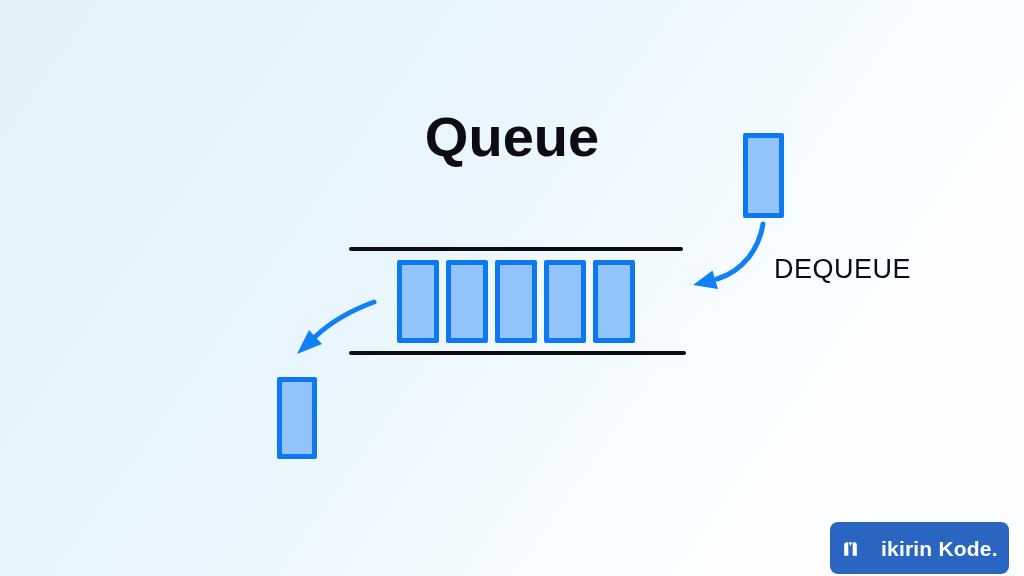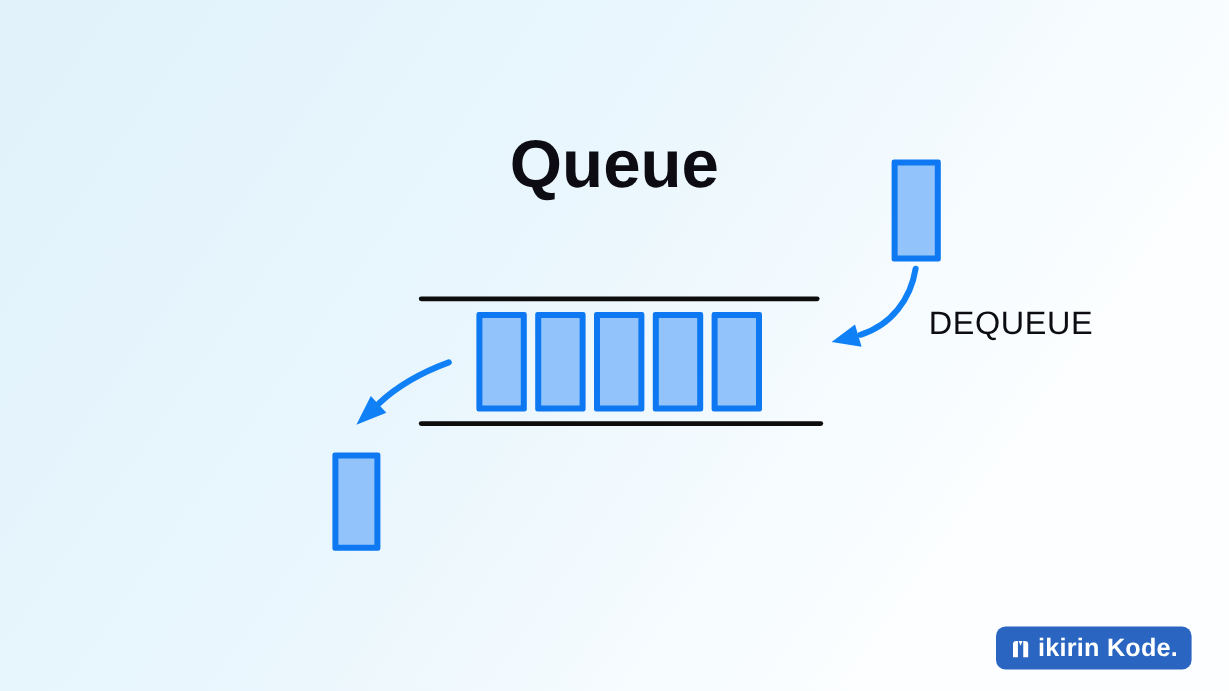--- a/index.html
+++ b/index.html
@@ -46,22 +46,22 @@
     fill: none; stroke: var(--arrow); stroke-width: 5; stroke-linecap: round;
   }
   .arrow-svg polygon { fill: var(--arrow); }
   .flow-label {
     position: absolute; font-size: 27px; font-weight: 500;
     letter-spacing: 0.5px; color: var(--text); white-space: nowrap;
   }
   .flow-label.enqueue { left: 774px; top: 254px; }
   .flow-label.dequeue { left: 108px; top: 306px; }
   .logo-badge {
-    position: absolute; left: 830px; top: 522px; height: 36px;
-    display: flex; align-items: center; gap: 5px;
+    position: absolute; left: 830px; top: 522px; height: 52px;
+    display: flex; align-items: center; gap: 21px;
     padding: 0 11px; box-sizing: border-box;
     background: var(--logo-bg); border-radius: 8px;
   }
   .logo-badge .logo-text {
     color: var(--logo-text); font-size: 21px; font-weight: bold;
     letter-spacing: 0.2px; line-height: 1;
   }
   .logo-badge svg { display: block; }
 </style>
 </head>

